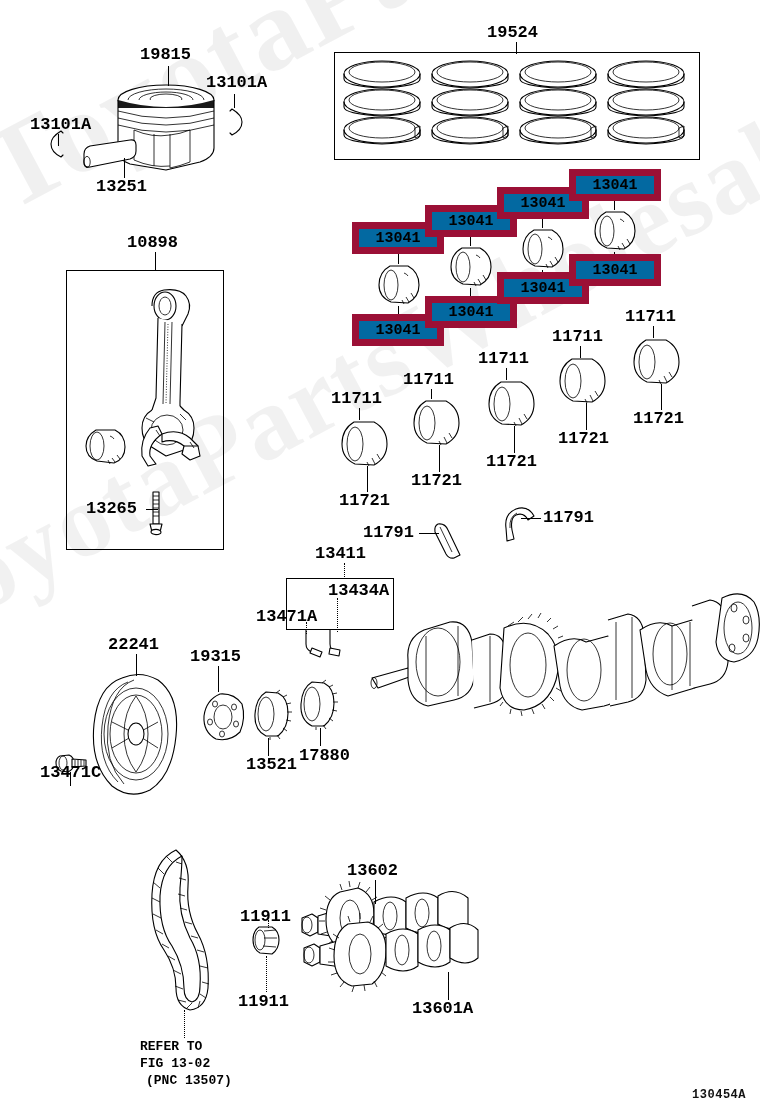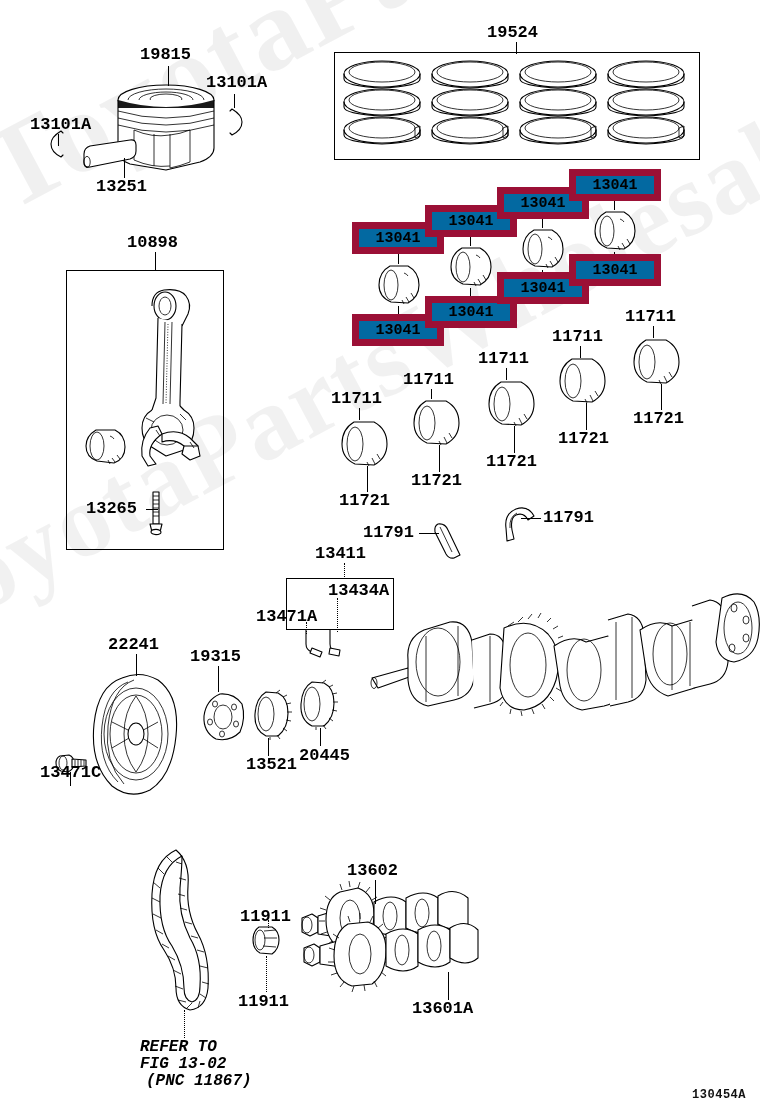--- a/index.html
+++ b/index.html
@@ -21,21 +21,21 @@
   }
   .wm2{top:560px;left:-120px;font-size:104px;opacity:.05;}
 
   
   .lbl{
     position:absolute;
     font-family:"Liberation Mono","DejaVu Sans Mono",monospace;
     font-weight:700;font-size:17px;line-height:17px;
     letter-spacing:0px;white-space:nowrap;color:#000;
   }
-  .lbl.xs{font-size:16px;line-height:14px;font-style:italic;}
+  .lbl.xs{font-size:13px;line-height:14px;}
 
   
   .hl{
     position:absolute;
     border:7px solid #9B1036;
     background:#0369a1;
     box-sizing:border-box;
     display:flex;align-items:center;justify-content:center;
     font-family:"Liberation Mono","DejaVu Sans Mono",monospace;
     font-weight:700;font-size:15px;color:#000;
@@ -423,34 +423,34 @@
     <path class="st-t" d="M26 3 L30 0 M33 7 L37 5 M36 14 L41 13 M37 22 L42 22 M36 30 L41 31 M33 38 L37 41 M27 45 L30 49 M20 47 L20 50"></path>
   </svg>
   <div class="lbl" style="left:246px;top:756px;">13521</div>
   <div class="ln v" style="left:268px;top:738px;height:18px;"></div>
 
   <svg style="left:296px;top:680px;" width="42" height="50" viewBox="0 0 42 50">
     <path class="st-f" d="M16 2 Q6 8 5 24 Q4 40 16 46 L28 46 Q38 38 38 23 Q38 8 28 3z"></path>
     <ellipse class="st-t" cx="16" cy="24" rx="8" ry="17"></ellipse>
     <path class="st-t" d="M26 3 L30 0 M33 7 L37 5 M36 14 L41 13 M37 22 L42 22 M36 30 L41 31 M33 38 L37 41 M27 45 L30 49 M20 47 L20 50"></path>
   </svg>
-  <div class="lbl" style="left:299px;top:747px;">20445</div>
+  <div class="lbl" style="left:299px;top:747px;">17880</div>
   <div class="ln v" style="left:320px;top:728px;height:18px;"></div>
 
   <svg style="left:142px;top:846px;" width="78" height="170" viewBox="0 0 78 170">
     <path class="st" d="M34 4 Q12 14 10 48 Q8 84 22 104 Q34 122 34 142 Q34 160 48 164 Q64 162 66 142 Q68 110 56 88 Q44 66 46 40 Q48 16 34 4z"></path>
     <path class="st" d="M40 10 Q20 20 18 50 Q17 82 30 100 Q42 120 42 142 Q42 154 50 156 Q58 154 58 140 Q60 112 48 92 Q36 68 38 42 Q40 20 40 10z"></path>
     <g class="st-t">
       <path d="M34 4 L40 10 M24 10 L30 16 M16 22 L22 28 M11 36 L18 42 M10 52 L18 56 M11 68 L19 72 M14 84 L21 88 M20 98 L27 102 M26 110 L33 114 M31 124 L39 128 M33 140 L41 143 M36 154 L44 156 M44 163 L50 157 M56 162 L58 155 M64 152 L58 148 M67 138 L60 136 M66 122 L58 120 M62 106 L55 104 M56 92 L49 90 M50 78 L43 76 M45 64 L38 62 M43 50 L36 48 M44 34 L37 32 M40 18 L34 16"></path>
     </g>
   </svg>
   <div class="ln v dot" style="left:184px;top:1010px;height:28px;"></div>
   <div class="lbl xs" style="left:140px;top:1040px;">REFER TO</div>
   <div class="lbl xs" style="left:140px;top:1057px;">FIG 13-02</div>
-  <div class="lbl xs" style="left:146px;top:1074px;">(PNC 11867)</div>
+  <div class="lbl xs" style="left:146px;top:1074px;">(PNC 13507)</div>
 
   <svg style="left:282px;top:876px;" width="200" height="136" viewBox="0 0 200 136">
 
     <path class="st-f" d="M20 42 L30 38 L36 42 L36 56 L28 60 L20 56z"></path>
     <ellipse class="st-t" cx="25" cy="49" rx="5" ry="8"></ellipse>
     <path class="st-f" d="M36 40 L62 32 L62 62 L36 58z"></path>
 
     <path class="st-f" d="M58 16 Q44 22 44 44 Q44 66 60 72 L78 70 Q92 60 92 38 Q92 18 76 12z"></path>
     <path class="st-t" d="M60 14 L58 8 M68 11 L67 5 M76 12 L78 6 M84 16 L88 11 M90 24 L95 21 M92 34 L98 33 M92 44 L98 45 M89 54 L94 57 M84 63 L88 68 M76 70 L78 76 M67 72 L66 78 M58 71 L56 77 M50 65 L45 69 M45 56 L39 58 M43 45 L37 45 M44 34 L38 32 M48 24 L43 20"></path>
     <ellipse class="st-t" cx="68" cy="42" rx="10" ry="18"></ellipse>

